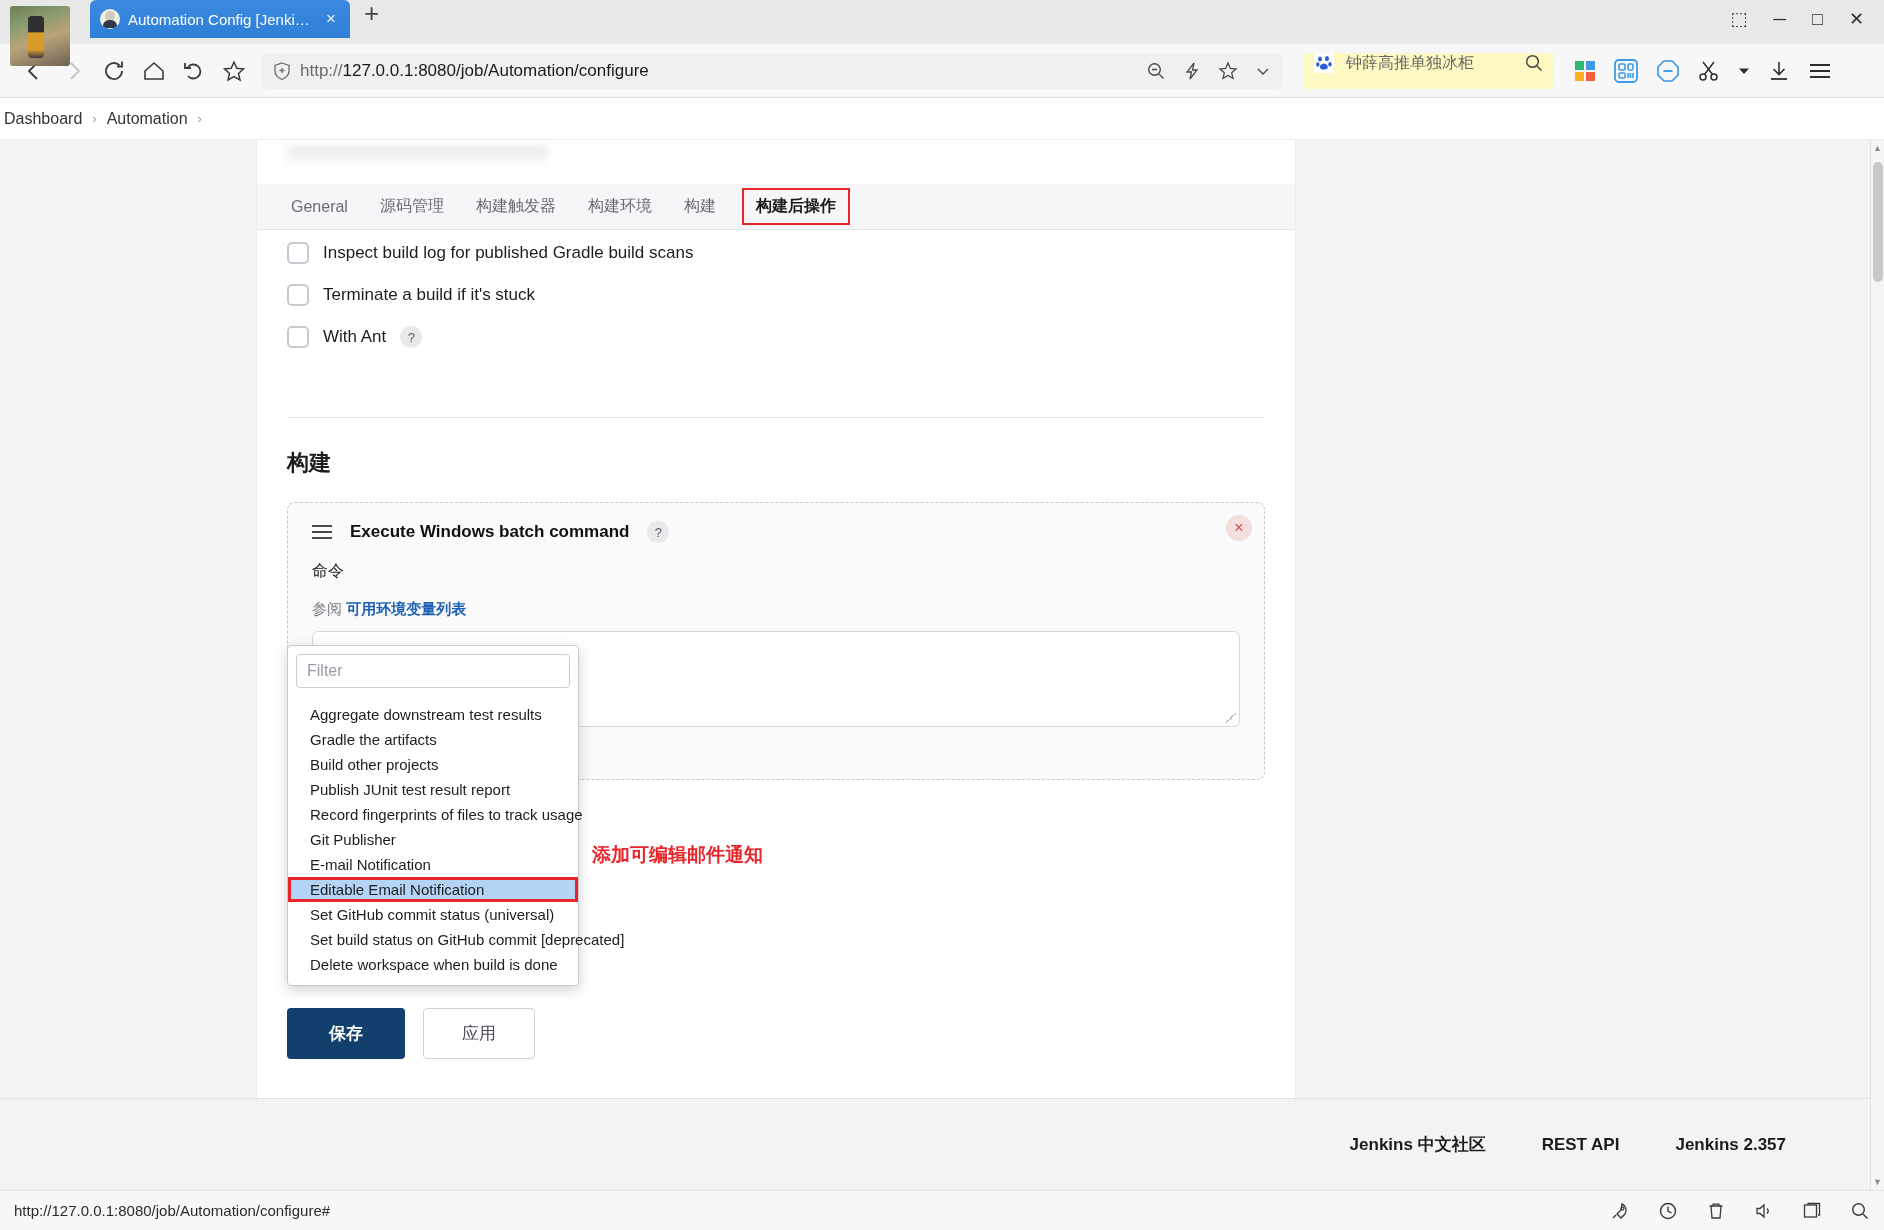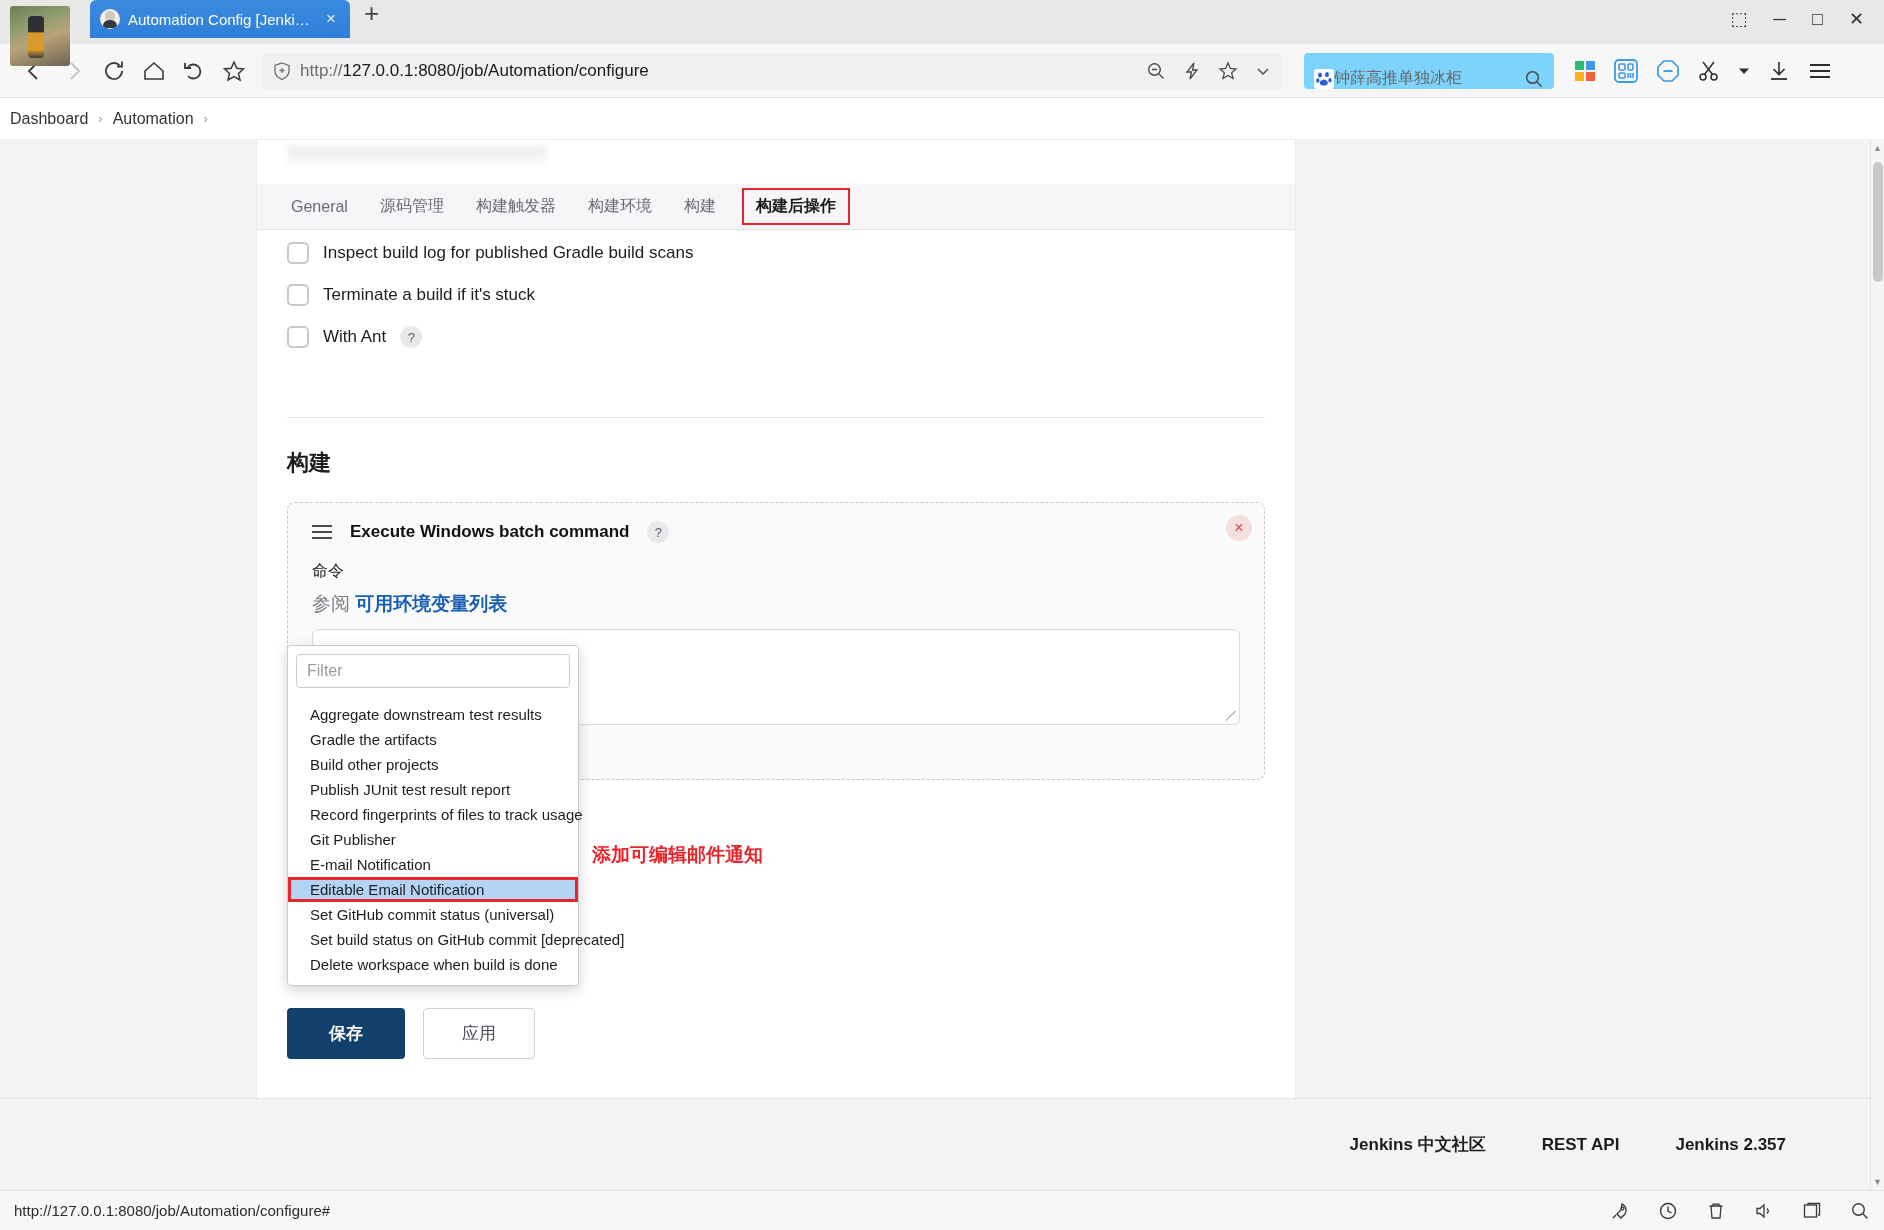--- a/index.html
+++ b/index.html
@@ -51,28 +51,28 @@
   .nav-btn { width:40px; height:40px; display:flex; align-items:center; justify-content:center; color:#3b3b3b; cursor:pointer; }
   .nav-btn.disabled { color:#c3c3c3; }
   .omnibox {
     flex: 0 1 1020px; height: 36px; background:#f0f0f0; border-radius: 4px;
     display:flex; align-items:center; padding: 0 10px; margin-left: 8px; gap:8px;
   }
   .omnibox .url { font-size: 17px; color:#1a1a1a; flex:1 1 auto; white-space:nowrap; overflow:hidden; }
   .omnibox .url .scheme { color:#6b6b6b; }
   .omni-icons { display:flex; align-items:center; gap: 16px; color:#4a4a4a; }
   .searchbox {
-    width: 250px; height: 36px; background:#7dd3fc; border-radius:4px; margin-left: 22px;
-    display:flex; align-items:flex-end; padding: 0 10px; gap: 0;
+    width: 250px; height: 36px; background:#fef9c3; border-radius:4px; margin-left: 22px;
+    display:flex; align-items:flex-start; padding: 0 10px; gap: 12px;
   }
   .baidu-ico { width:20px;height:20px;border-radius:3px;background:#fff;display:flex;align-items:center;justify-content:center;flex:0 0 auto;}
   .searchbox .q { flex:1 1 auto; font-size:16px; color:#666; white-space:nowrap; overflow:hidden; }
   .toolbar-right { display:flex; align-items:center; gap: 18px; margin-left: 20px; color:#3b3b3b; }
 
-  .crumbbar { height: 42px; background:#fff; display:flex; align-items:center; gap: 10px; padding-left: 10px; font-size:16px; color:#333; border-bottom: 1px solid #ededed;}
+  .crumbbar { height: 42px; background:#fff; display:flex; align-items:center; gap: 10px; padding-left: 4px; font-size:16px; color:#333; border-bottom: 1px solid #ededed;}
   .crumbbar .sep { color:#9a9a9a; font-size:13px; }
   .crumbbar a { color:#333; text-decoration:none; cursor:pointer; }
 
   
   .viewport { position:relative; flex:1 1 auto; background:#f3f3f3; overflow:hidden; }
   .page { position:absolute; left:0; top:0; right:14px; bottom:0; background:#f3f3f3; }
 
   .content-card {
     position:absolute; left: 256px; top: 0px; width: 1040px; bottom: 92px;
     background:#fff; border-left:1px solid #ececec; border-right:1px solid #ececec;
@@ -111,21 +111,21 @@
   .dash-head { display:flex; align-items:center; gap: 18px; }
   .grip { display:inline-flex; flex-direction:column; gap:4px; cursor:grab; }
   .grip i { display:block; width: 20px; height: 2px; background:#4a4a55; }
   .dash-title { font-size:17px; font-weight:bold; color:#101010; }
   .close-x {
     position:absolute; right: 12px; top: 12px; width:26px; height:26px; border-radius:50%;
     background:#f5dede; color:#d24a4a; display:flex; align-items:center; justify-content:center;
     font-size:16px; cursor:pointer;
   }
   .field-label { font-size:16px; color:#222; margin-top: 18px; }
-  .hint { font-size:19px; color:#7b7b85; margin-top: 9px; }
+  .hint { font-size:15px; color:#7b7b85; margin-top: 18px; }
   .hint a { color:#1a5fb4; font-weight:bold; text-decoration:none; cursor:pointer; }
   .code-area {
     margin-top: 12px; height: 96px; border:1px solid #d6d9de; border-radius:6px; background:#fff;
     font-family:"Liberation Mono","DejaVu Sans Mono", monospace; font-size:15px; color:#222;
     padding: 14px 16px; white-space:pre; overflow:hidden; position:relative;
   }
   .resize-grip { position:absolute; right:3px; bottom:3px; width:10px; height:10px;
     background: linear-gradient(135deg, transparent 45%, #b9bcc2 45%, #b9bcc2 55%, transparent 55%); }
 
   .bluebtn {

